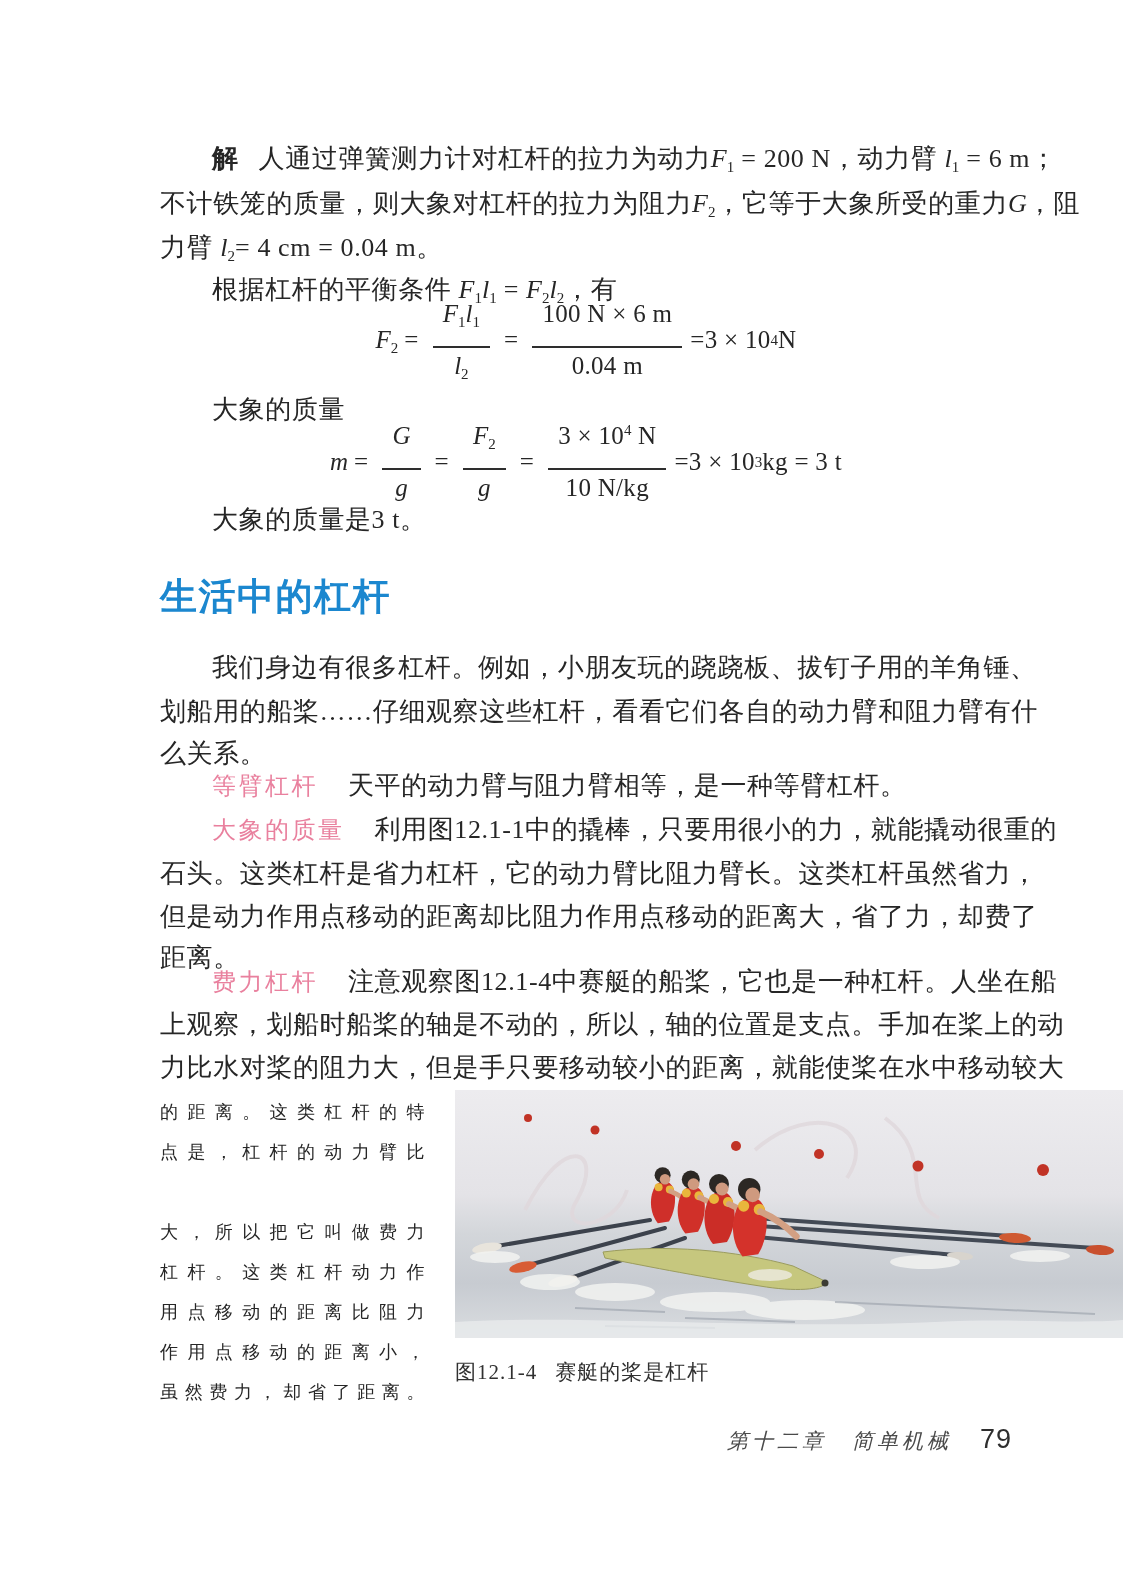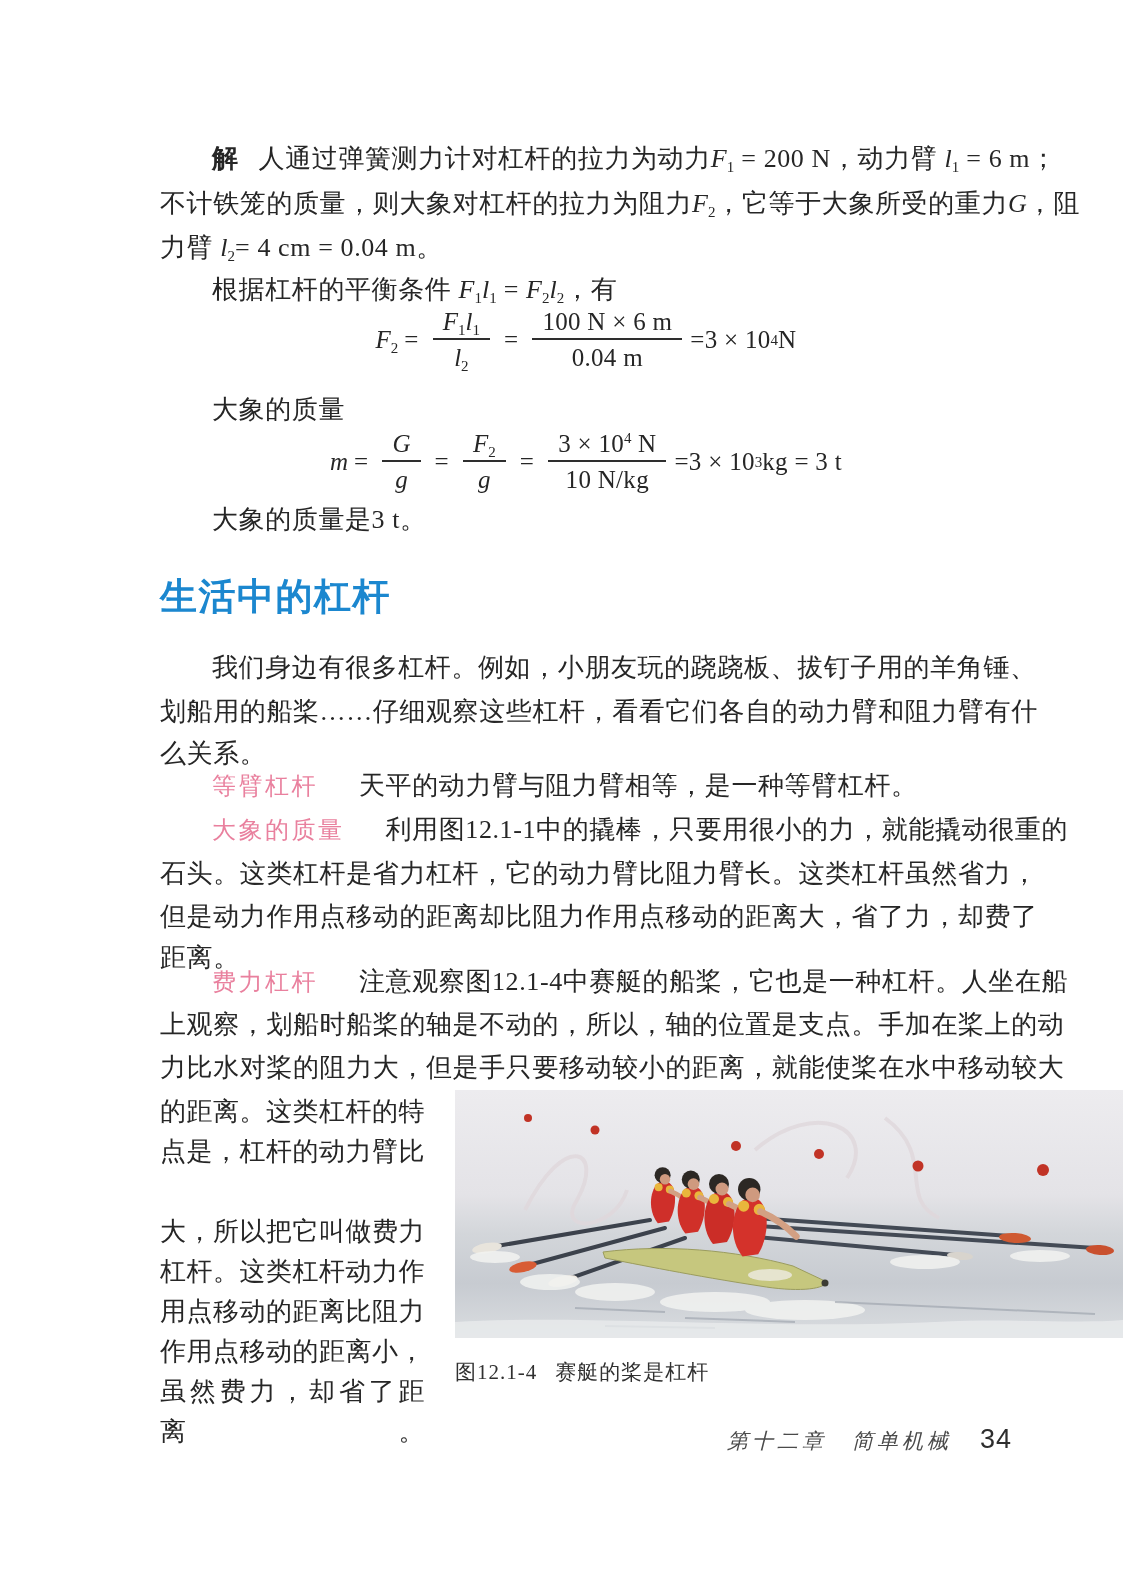--- a/index.html
+++ b/index.html
@@ -8,28 +8,28 @@
   .bl{position:absolute;left:160px;width:852px;height:40px;line-height:40px;
       font-size:26px;letter-spacing:0.6px;white-space:nowrap;}
   .indent{padding-left:52px;box-sizing:border-box;}
   i.var{font-family:"Liberation Serif",serif;font-style:italic;letter-spacing:0;}
   sub.vs{font-size:15px;vertical-align:-5px;letter-spacing:0;line-height:0;}
   sup.vp{font-size:15px;vertical-align:9px;letter-spacing:0;line-height:0;}
   .solkey{font-family:"Liberation Sans",sans-serif;font-weight:bold;margin-right:20px;}
   .eq{position:absolute;left:160px;width:852px;display:flex;justify-content:center;
       align-items:center;font-size:25px;letter-spacing:0.3px;}
   .frac{display:inline-flex;flex-direction:column;align-items:center;margin:0 8px;}
-  .frac .num{padding:0 10px 2px;border-bottom:2px solid #2e2e2e;text-align:center;}
+  .frac .num{padding:0 10px 18px;border-bottom:2px solid #2e2e2e;text-align:center;}
   .frac .den{padding-top:4px;text-align:center;}
   .eqgap{margin:0 6px;}
   .heading{position:absolute;left:160px;top:572px;font-family:Liberation Sans, sans-serif;
       font-weight:bold;font-size:37px;letter-spacing:1.5px;color:#1b87cf;}
-  .plabel{color:#e9809e;font-size:24px;letter-spacing:2.5px;margin-right:41px;}
+  .plabel{color:#e9809e;font-size:24px;letter-spacing:2.5px;margin-right:30px;}
   .leftcol-line{position:absolute;left:160px;width:265px;height:40px;line-height:40px;
-      font-size:26px;text-align:justify;text-align-last:justify;letter-spacing:0.5px;}
+      font-size:18px;text-align:justify;text-align-last:justify;letter-spacing:0.5px;}
   .photo{position:absolute;left:455px;top:1090px;width:668px;height:248px;}
   .caption{position:absolute;left:455px;top:1358px;width:668px;
       font-size:21px;color:#303030;letter-spacing:1px;}
   .caption .cid{margin-right:18px;}
   .footer{position:absolute;left:160px;top:1424px;width:852px;text-align:right;}
   .footer-chapter{font-style:italic;font-size:21px;color:#4a4a4a;letter-spacing:4px;font-family:Liberation Serif, serif;}
   .footer-page{font-family:"Liberation Sans",sans-serif;font-size:27px;color:#2e2e2e;
       margin-left:28px;letter-spacing:1px;}
 </style>
 </head>
@@ -226,16 +226,16 @@
       <line x1="380" y1="212" x2="640" y2="224"></line>
     </g>
     <path d="M0,232 C120,224 320,240 480,232 C560,228 620,234 668,230 L668,248 L0,248 Z" fill="#e8ebec" opacity="0.8"></path>
   </svg>
 
   <div class="caption">
     <span class="cid">图12.1-4</span><span>赛艇的桨是杠杆</span>
   </div>
 
   <div class="footer">
-    <span class="footer-chapter">第十二章　简单机械</span><span class="footer-page">34</span>
+    <span class="footer-chapter">第十二章　简单机械</span><span class="footer-page">79</span>
   </div>
 
 </div>
 
 </body></html>

